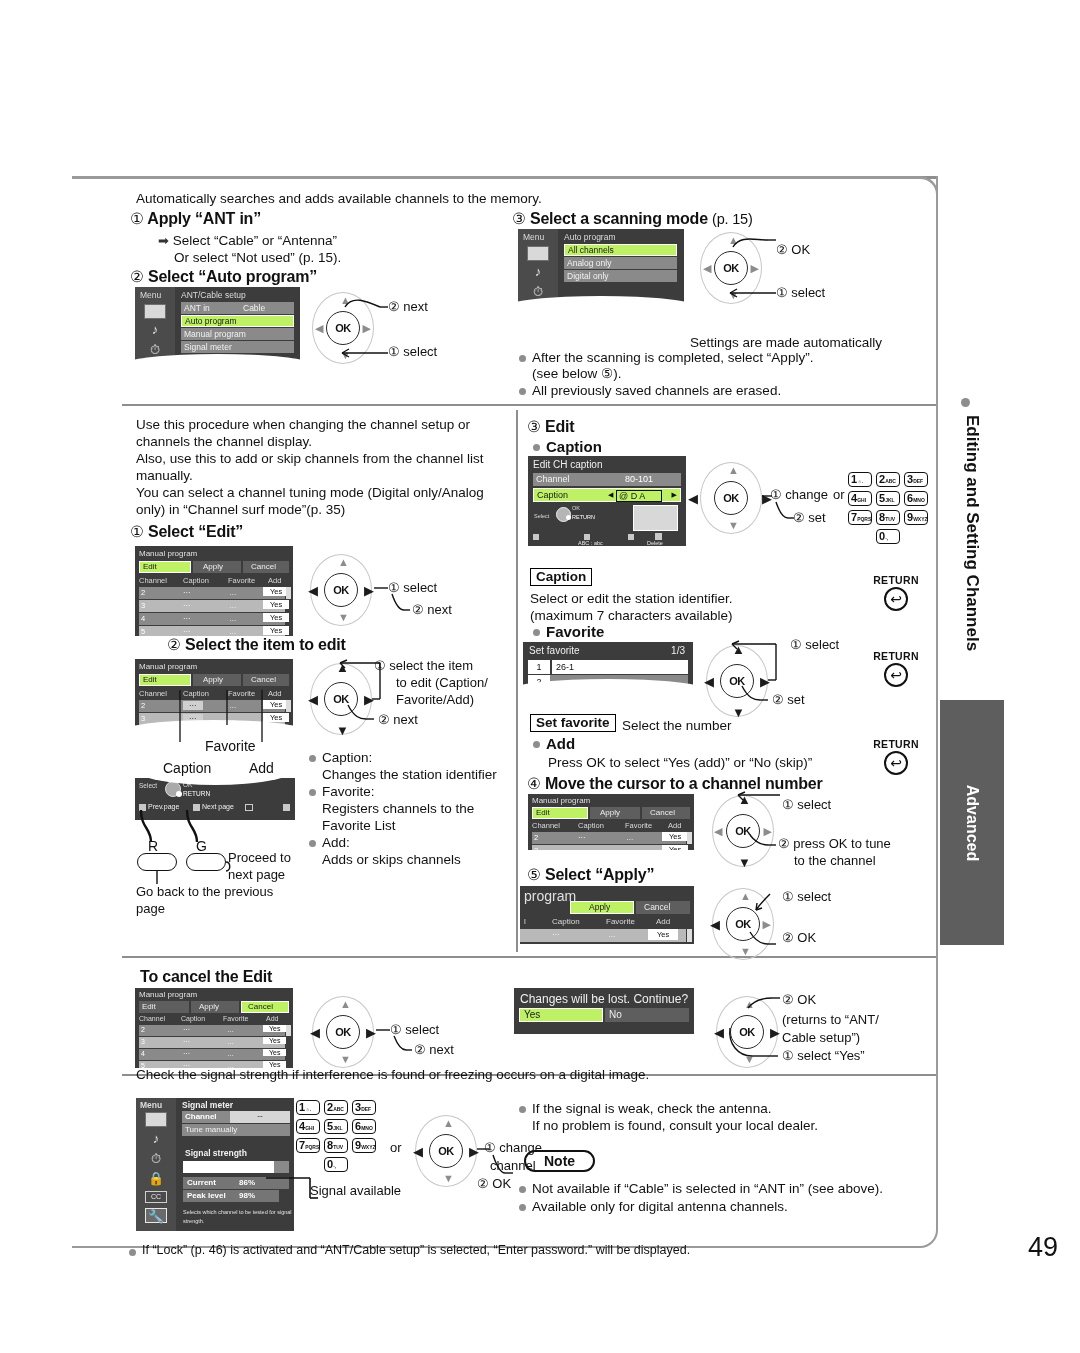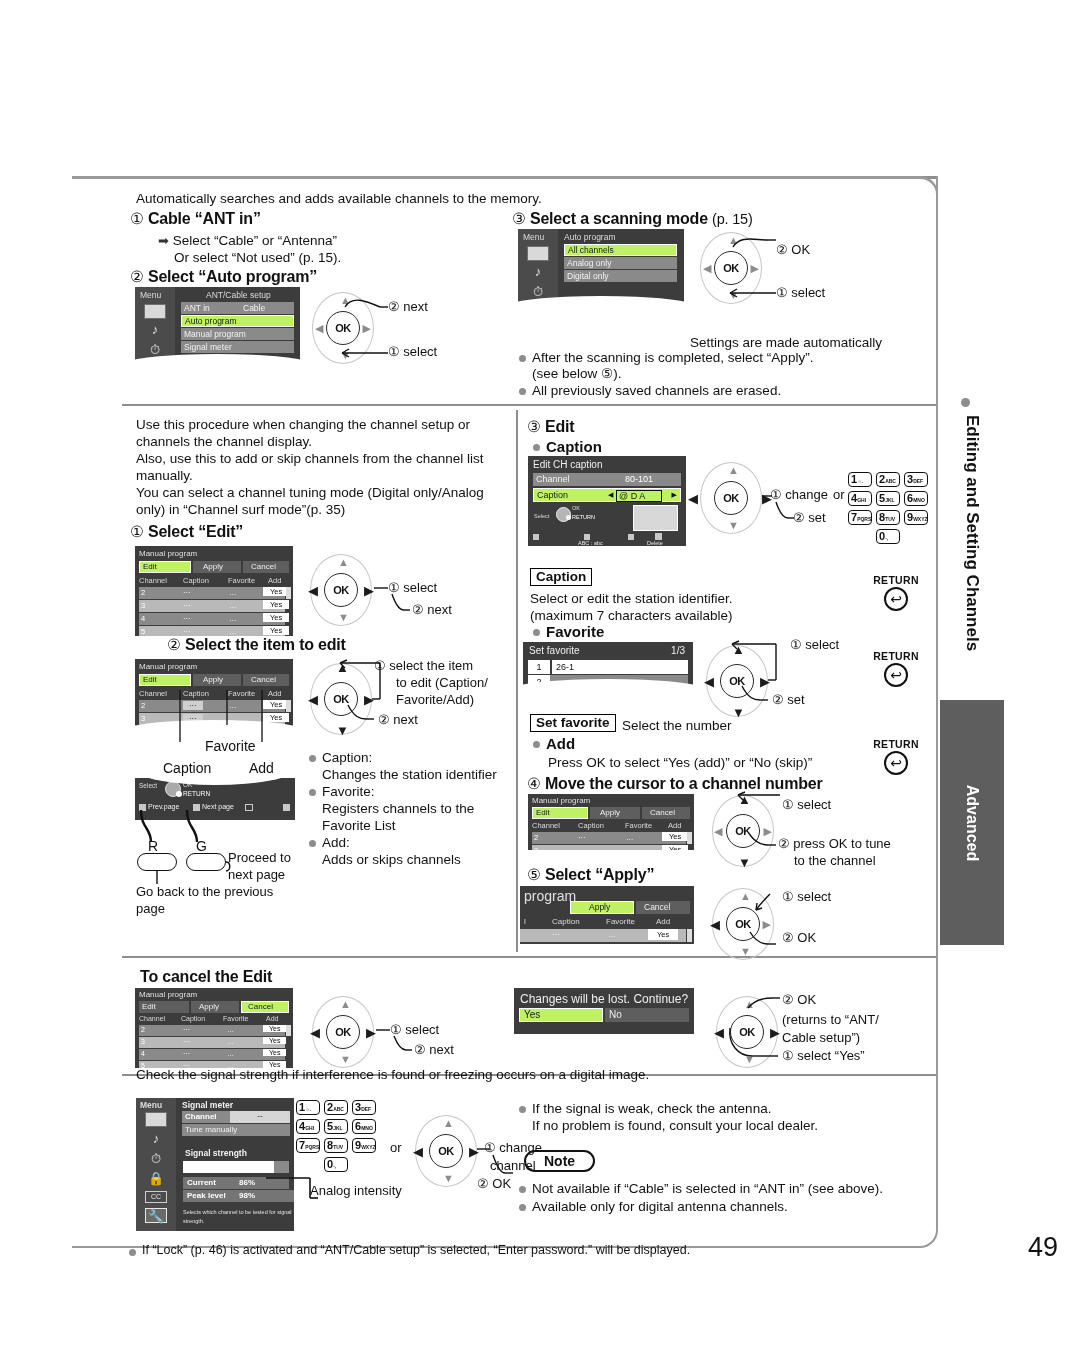--- a/index.html
+++ b/index.html
@@ -98,40 +98,40 @@
 
 <div class="hr-sep" style="left:122px;top:404px;width:814px;"></div>
 <div class="hr-sep" style="left:122px;top:956px;width:814px;"></div>
 <div class="hr-sep" style="left:122px;top:1074px;width:814px;"></div>
 <div class="vr-sep" style="left:516px;top:410px;height:542px;"></div>
 
 <div class="body-t" style="position:absolute;left:136px;top:190px;">Automatically searches and adds available channels to the memory.</div>
 
 <div class="step-h" style="position:absolute;left:130px;top:210px;">
   <span class="circnum">①</span>
-  <span>Cable “ANT in”</span>
+  <span>Apply “ANT in”</span>
 </div>
 <div class="body-t" style="position:absolute;left:158px;top:232px;">
   <span style="color:#333;font-size:13px;">➡</span>
   <span>Select “Cable” or “Antenna”</span>
 </div>
 <div class="body-t" style="position:absolute;left:174px;top:249px;">Or select “Not used” (p. 15).</div>
 
 <div class="step-h" style="position:absolute;left:130px;top:268px;">
   <span class="circnum">②</span>
   <span>Select “Auto program”</span>
 </div>
 
 <div class="tv" style="left:135px;top:287px;width:165px;height:78px;">
   <div class="mcol"></div>
   <div class="mtitle" style="position:absolute;left:5px;top:3px;">Menu</div>
   <div class="micon mi-screen" style="top:17px;"></div>
   <div class="micon mi-txt" style="top:35px;">♪</div>
   <div class="micon mi-txt" style="top:55px;">⏱</div>
-  <div class="mtitle" style="position:absolute;left:46px;top:3px;margin-left:25px;">ANT/Cable setup</div>
+  <div class="mtitle" style="position:absolute;left:46px;top:3px;">ANT/Cable setup</div>
   <div class="row r-grey" style="left:46px;top:15px;width:113px;height:12px;">
     <span style="position:absolute;left:3px;top:1px;">ANT in</span>
     <span style="position:absolute;left:62px;top:1px;">Cable</span>
   </div>
   <div class="row r-white" style="left:46px;top:28px;width:113px;height:12px;">
     <span style="position:absolute;left:3px;top:0px;">Auto program</span>
   </div>
   <div class="row r-grey" style="left:46px;top:41px;width:113px;height:12px;">
     <span style="position:absolute;left:3px;top:1px;">Manual program</span>
   </div>
@@ -706,34 +706,34 @@
     <span style="position:absolute;left:3px;top:1px;font-size:8px;">Tune manually</span>
   </div>
   <div style="position:absolute;left:49px;top:50px;font-size:8.5px;font-weight:bold;color:#f2f2f2;">Signal strength</div>
   <div style="position:absolute;left:47px;top:63px;width:106px;height:12px;background:#8a8a8a;">
      <div style="width:86%;height:100%;background:#fff;"></div>
   </div>
   <div style="position:absolute;left:47px;top:79px;width:106px;height:12px;background:#757575;">
      <span style="position:absolute;left:4px;top:1px;font-size:8px;color:#fff;font-weight:bold;">Current</span>
      <span style="position:absolute;left:56px;top:1px;font-size:8px;color:#fff;font-weight:bold;">86%</span>
   </div>
-  <div style="position:absolute;left:47px;top:92px;width:128px;height:12px;background:#757575;">
+  <div style="position:absolute;left:47px;top:92px;width:96px;height:12px;background:#757575;">
      <span style="position:absolute;left:4px;top:1px;font-size:8px;color:#fff;font-weight:bold;">Peak level</span>
      <span style="position:absolute;left:56px;top:1px;font-size:8px;color:#fff;font-weight:bold;">98%</span>
   </div>
   <div style="position:absolute;left:47px;top:111px;font-size:5.5px;color:#e2e2e2;">Selects which channel to be tested for signal</div>
   <div style="position:absolute;left:47px;top:120px;font-size:5.5px;color:#e2e2e2;">strength.</div>
 </div>
 
 <svg class="conn" style="left:266px;top:1174px;width:60px;height:40px;">
   <line x1="0" y1="4" x2="44" y2="4" stroke="#111" stroke-width="1.6"></line>
   <line x1="44" y1="4" x2="44" y2="24" stroke="#111" stroke-width="1.6"></line>
   <line x1="44" y1="24" x2="52" y2="24" stroke="#111" stroke-width="1.6"></line>
 </svg>
-<div class="lbl-t" style="left:310px;top:1183px;">Analog intensity</div>
+<div class="lbl-t" style="left:310px;top:1183px;">Signal available</div>
 
 <div class="keypad" style="left:296px;top:1100px;width:86px;height:72px;">
   <div class="key" style="left:0;top:0;">1<sub>☼.</sub></div>
   <div class="key" style="left:28px;top:0;">2<sub>ABC</sub></div>
   <div class="key" style="left:56px;top:0;">3<sub>DEF</sub></div>
   <div class="key" style="left:0;top:19px;">4<sub>GHI</sub></div>
   <div class="key" style="left:28px;top:19px;">5<sub>JKL</sub></div>
   <div class="key" style="left:56px;top:19px;">6<sub>MNO</sub></div>
   <div class="key" style="left:0;top:38px;">7<sub>PQRS</sub></div>
   <div class="key" style="left:28px;top:38px;">8<sub>TUV</sub></div>

